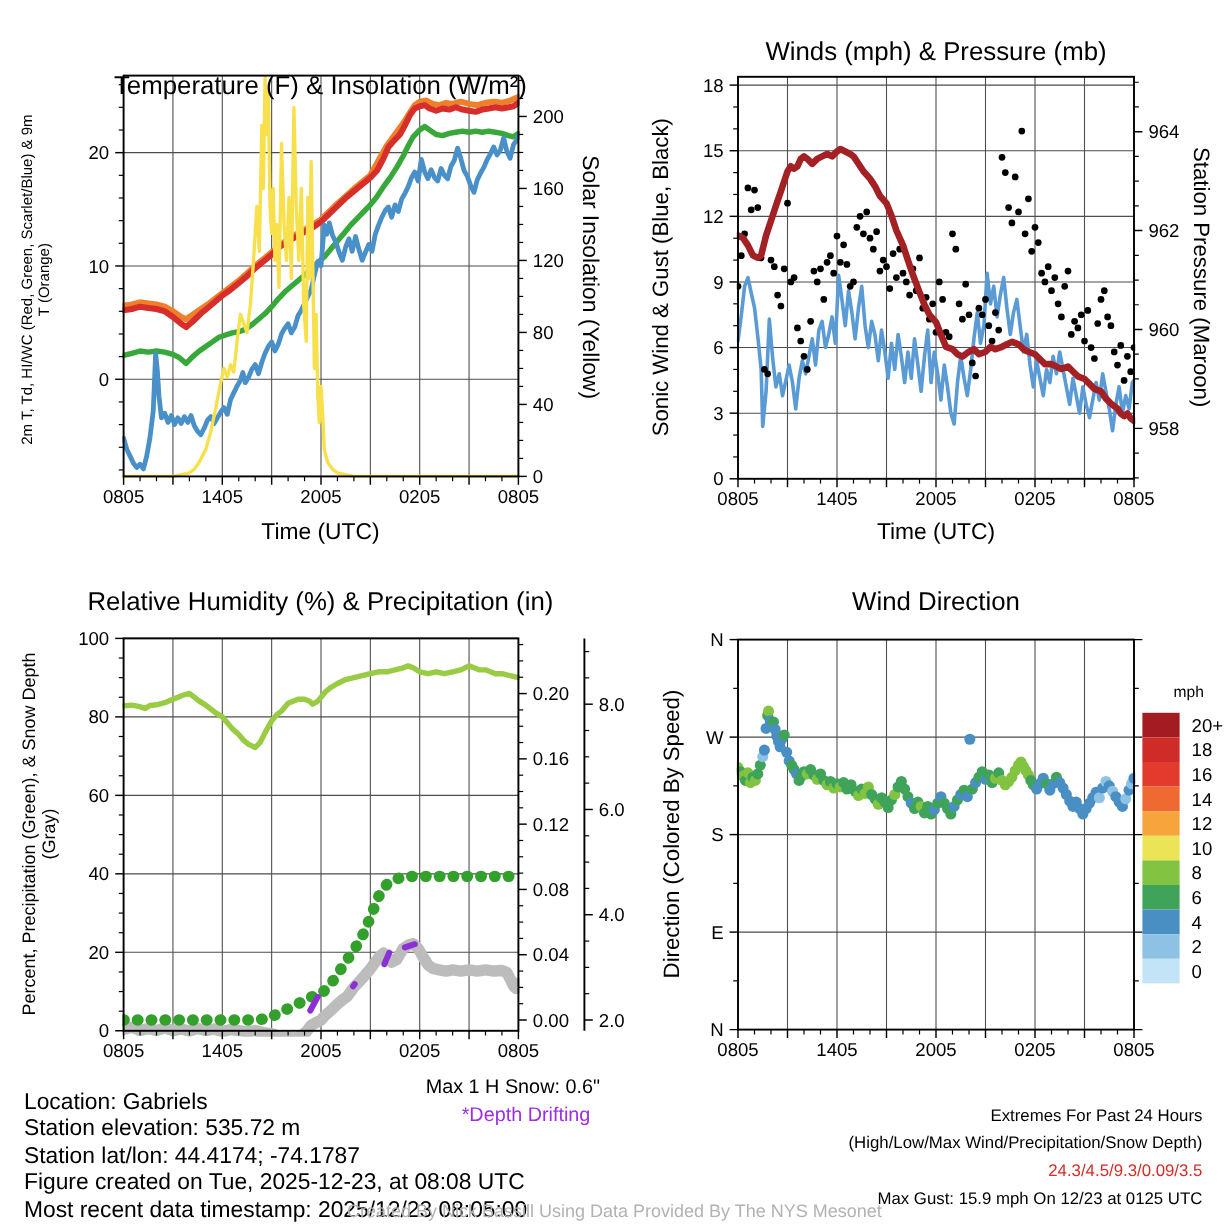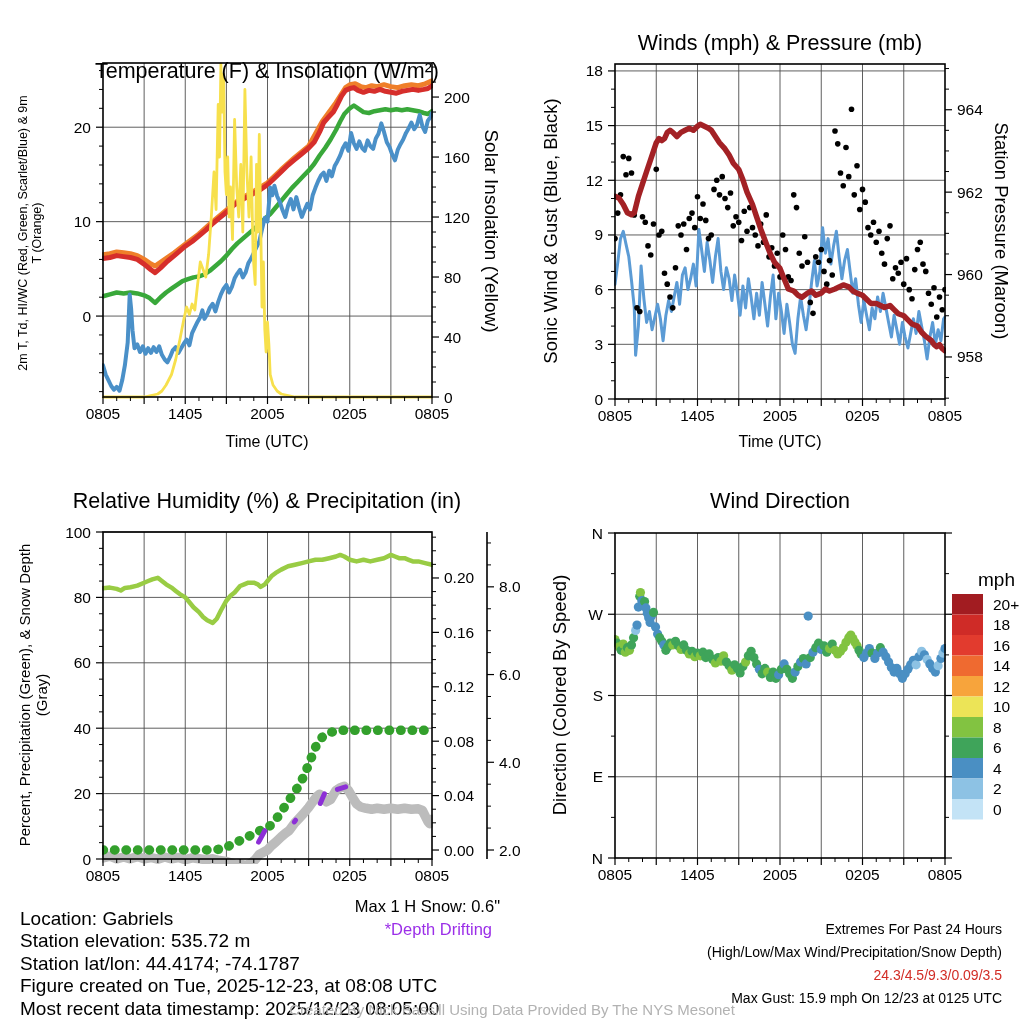--- a/index.html
+++ b/index.html
@@ -3,21 +3,21 @@
 <meta charset="utf-8">
 <style>
   html,body{margin:0;padding:0;background:#fff;}
   #canvas{position:relative;width:1024px;height:1024px;background:#fff;
           font-family:"Liberation Sans",sans-serif;color:#000;overflow:hidden;}
   #plots{position:absolute;left:0;top:0;}
   svg text{font-family:"Liberation Sans",sans-serif;}
   .t{position:absolute;}
   .title{font-size:21.5px;text-align:center;width:500px;}
   .vlab{position:absolute;display:flex;align-items:center;justify-content:center;text-align:center;}
-  .xlab{font-size:16px;text-align:center;width:300px;}
+  .xlab{font-size:19px;text-align:center;width:300px;}
   .foot{font-size:19px;line-height:22.4px;}
   .right{text-align:right;}
   .credit{font-size:15px;color:#b2b2b2;text-align:center;width:500px;}
 </style>
 </head>
 <body>
 <div id="canvas">
 
 <svg id="plots" width="1024" height="1024" viewBox="0 0 1024 1024">
       <g>
@@ -723,21 +723,21 @@
 <div class="vlab" style="left:-110px;top:216px;width:280px;height:34px;transform:rotate(-90deg);font-size:12.5px;line-height:1.15;">2m T, Td, HI/WC (Red, Green, Scarlet/Blue) &amp; 9m T (Orange)</div>
 <div class="vlab" style="left:371px;top:216px;width:240px;height:30px;transform:rotate(90deg);font-size:19px;">Solar Insolation (Yellow)</div>
 <div class="vlab" style="left:401px;top:216px;width:300px;height:30px;transform:rotate(-90deg);font-size:18.5px;">Sonic Wind &amp; Gust (Blue, Black)</div>
 <div class="vlab" style="left:851px;top:216px;width:300px;height:30px;transform:rotate(90deg);font-size:18.5px;">Station Pressure (Maroon)</div>
 <div class="vlab" style="left:-137px;top:680px;width:340px;height:30px;transform:rotate(-90deg);font-size:15px;">Percent, Precipitation (Green), &amp; Snow Depth (Gray)</div>
 <div class="vlab" style="left:410px;top:680px;width:300px;height:30px;transform:rotate(-90deg);font-size:18.5px;">Direction (Colored By Speed)</div>
 
 <div class="t xlab" style="left:117px;top:433px;">Time (UTC)</div>
 <div class="t xlab" style="left:630px;top:433px;">Time (UTC)</div>
 
-<div class="t" style="left:978px;top:569px;font-size:19px;text-align:right;">mph</div>
+<div class="t" style="left:978px;top:569px;font-size:13px;text-align:right;">mph</div>
 
 <div class="t foot" style="left:20px;top:908px;">
   <div>Location: Gabriels</div>
   <div>Station elevation: 535.72 m</div>
   <div>Station lat/lon: 44.4174; -74.1787</div>
   <div>Figure created on Tue, 2025-12-23, at 08:08 UTC</div>
   <div>Most recent data timestamp: 2025/12/23 08:05:00</div>
 </div>
 
 <div class="t right" style="left:238px;top:897px;width:262px;font-size:16.5px;">Max 1 H Snow: 0.6"</div>

